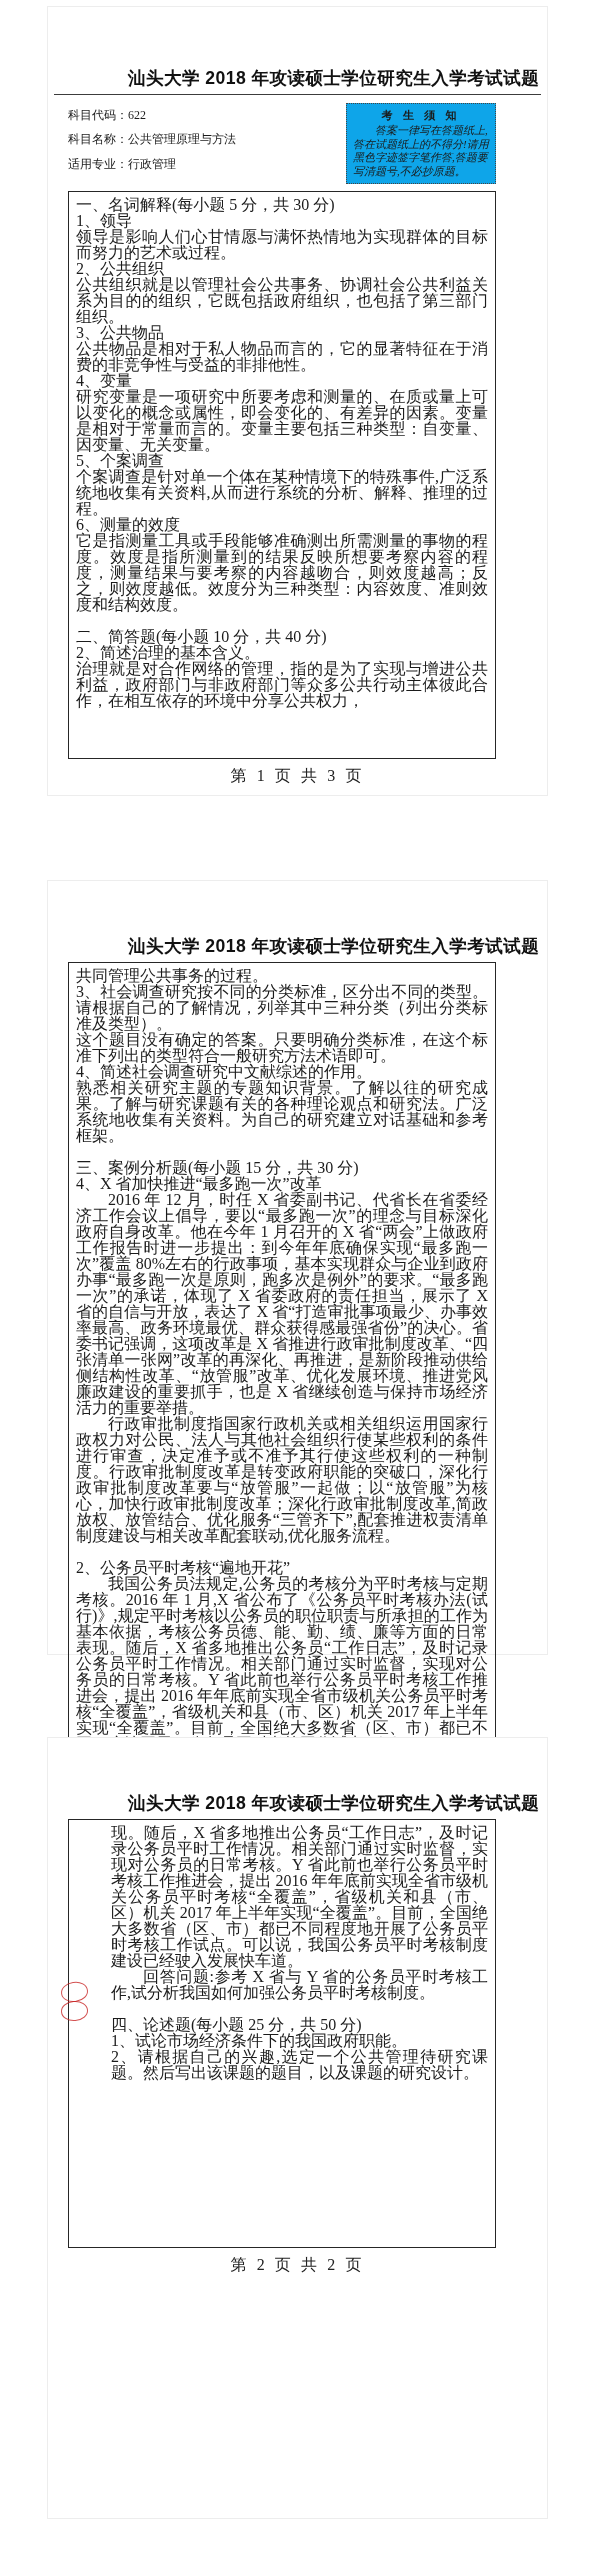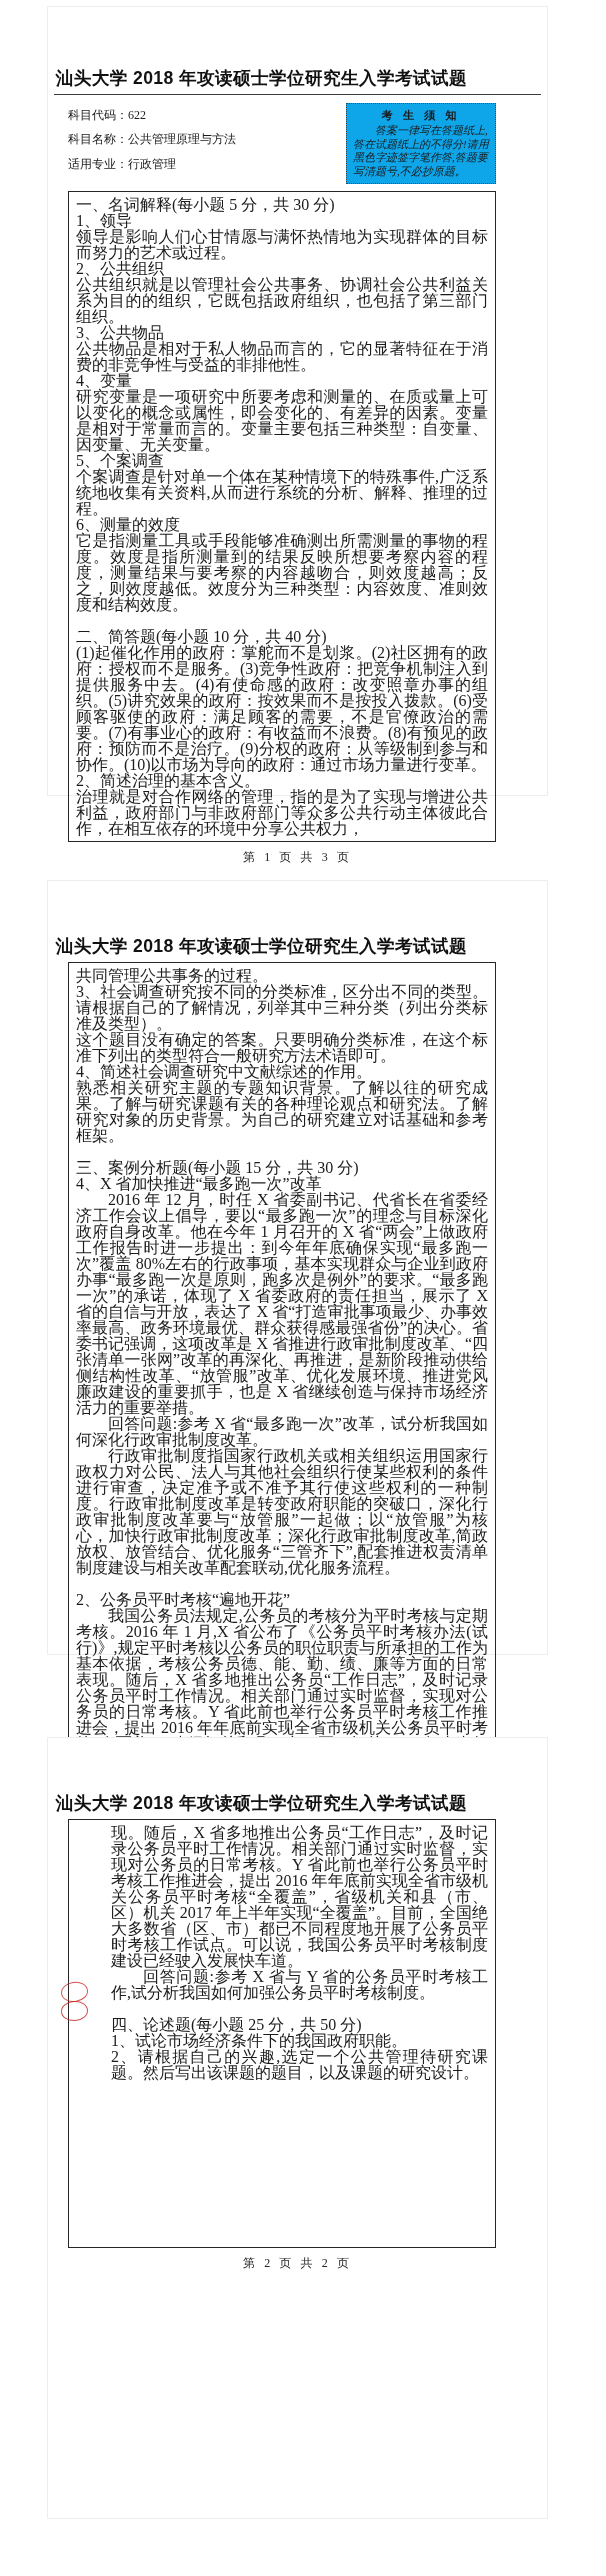--- a/index.html
+++ b/index.html
@@ -13,21 +13,21 @@
   .sheet {
     position:absolute; left:47px; width:501px;
     background:#fff; border:0.8px solid #ededed;
     box-sizing:border-box;
   }
   .sheet1 { top:6.1px;    height:790px; padding-top:61px; }
   .sheet2 { top:880px; height:775px; padding-top:55px; }
   .sheet3 { top:1737px; height:782px; padding-top:55px; }
 
   .page-title {
-    text-align:left;
+    text-align:right;
     font-family:"Liberation Sans","DejaVu Sans",sans-serif;
     font-weight:600; font-size:17.6px; line-height:21.4px;
     letter-spacing:0.4px; color:#111;
     margin:0 7.7px 4.6px 7.7px;
   }
   .title-rule {
     border:none; border-top:1.5px solid #3c3c3c;
     margin:0 6.1px 7.7px 6.1px;
   }
   .meta-row {
@@ -57,21 +57,21 @@
   .frame.f1 { min-height:568px; }
   .frame.f2 { min-height:641px; }
   .frame.f3 { min-height:429px;padding-left:42px; }
   .para {
     margin:0; font-size:16px; line-height:16px;
     text-align:justify; word-break:break-all;
   }
   .para.ind { text-indent:2em; }
   .para.gap { margin-top:16px; }
   .page-footer {
-    text-align:center; font-size:12px; letter-spacing:3.1px;
+    text-align:center; font-size:16px; letter-spacing:3.1px;
     margin-top:6.9px; color:#222;
   }
   .red-mark {
     position:absolute; left:-8.4px; width:24.5px; height:17.6px;
     border:1.5px solid rgba(198,32,32,0.78); border-radius:50%;
     background:transparent; pointer-events:none;
   }
   .red-mark.rm1 { top:162px; transform:rotate(-8deg); }
   .red-mark.rm2 { top:181px; transform:rotate(-4deg); }
 </style>
@@ -100,39 +100,37 @@
       <p class="para">公共组织就是以管理社会公共事务、协调社会公共利益关系为目的的组织，它既包括政府组织，也包括了第三部门组织。</p>
       <p class="para">3、公共物品</p>
       <p class="para">公共物品是相对于私人物品而言的，它的显著特征在于消费的非竞争性与受益的非排他性。</p>
       <p class="para">4、变量</p>
       <p class="para">研究变量是一项研究中所要考虑和测量的、在质或量上可以变化的概念或属性，即会变化的、有差异的因素。变量是相对于常量而言的。变量主要包括三种类型：自变量、因变量、无关变量。</p>
       <p class="para">5、个案调查</p>
       <p class="para">个案调查是针对单一个体在某种情境下的特殊事件,广泛系统地收集有关资料,从而进行系统的分析、解释、推理的过程。</p>
       <p class="para">6、测量的效度</p>
       <p class="para">它是指测量工具或手段能够准确测出所需测量的事物的程度。效度是指所测量到的结果反映所想要考察内容的程度，测量结果与要考察的内容越吻合，则效度越高；反之，则效度越低。效度分为三种类型：内容效度、准则效度和结构效度。</p>
       <p class="para gap">二、简答题(每小题 10 分，共 40 分)</p>
-      <p class="para">(1)起催化作用的政府：掌舵而不是划浆。(2)社区拥有的政府：授权而不是服务。(3)竞争性政府：把竞争机制注入到提供服务中去。(4)有使命感的政府：改变照章办事的组织。(5)讲究效果的政府：按效果而不是按投入拨款。(6)受顾客驱使的政府：满足顾客的需要，不是官僚政治的需要。(7)有事业心的政府：有收益而不浪费。(8)有预见的政府：预防而不是治疗。(9)分权的政府：从等级制到参与和协作。(10)以市场为导向的政府：通过市场力量进行变革。</p>
       <p class="para">2、简述治理的基本含义。</p>
       <p class="para">治理就是对合作网络的管理，指的是为了实现与增进公共利益，政府部门与非政府部门等众多公共行动主体彼此合作，在相互依存的环境中分享公共权力，</p>
     </div>
   <div class="page-footer">第 1 页 共 3 页</div>
 </div>
 
 <div class="sheet sheet2">
   <h1 class="page-title">汕头大学 2018 年攻读硕士学位研究生入学考试试题</h1>
   <div class="frame f2">
       <p class="para">共同管理公共事务的过程。</p>
       <p class="para">3、社会调查研究按不同的分类标准，区分出不同的类型。请根据自己的了解情况，列举其中三种分类（列出分类标准及类型）。</p>
       <p class="para">这个题目没有确定的答案。只要明确分类标准，在这个标准下列出的类型符合一般研究方法术语即可。</p>
       <p class="para">4、简述社会调查研究中文献综述的作用。</p>
-      <p class="para">熟悉相关研究主题的专题知识背景。了解以往的研究成果。了解与研究课题有关的各种理论观点和研究法。了解研究对象的历史背景。为自己的研究建立对话基础和参考框架。</p>
+      <p class="para">熟悉相关研究主题的专题知识背景。了解以往的研究成果。了解与研究课题有关的各种理论观点和研究法。广泛系统地收集有关资料。为自己的研究建立对话基础和参考框架。</p>
       <p class="para gap">三、案例分析题(每小题 15 分，共 30 分)</p>
       <p class="para">4、X 省加快推进“最多跑一次”改革</p>
       <p class="para ind">2016 年 12 月，时任 X 省委副书记、代省长在省委经济工作会议上倡导，要以“最多跑一次”的理念与目标深化政府自身改革。他在今年 1 月召开的 X 省“两会”上做政府工作报告时进一步提出：到今年年底确保实现“最多跑一次”覆盖 80%左右的行政事项，基本实现群众与企业到政府办事“最多跑一次是原则，跑多次是例外”的要求。“最多跑一次”的承诺，体现了 X 省委政府的责任担当，展示了 X 省的自信与开放，表达了 X 省“打造审批事项最少、办事效率最高、政务环境最优、群众获得感最强省份”的决心。省委书记强调，这项改革是 X 省推进行政审批制度改革、“四张清单一张网”改革的再深化、再推进，是新阶段推动供给侧结构性改革、“放管服”改革、优化发展环境、推进党风廉政建设的重要抓手，也是 X 省继续创造与保持市场经济活力的重要举措。</p>
-      <p class="para ind">回答问题:参考 X 省“最多跑一次”改革，试分析我国如何深化行政审批制度改革。</p>
       <p class="para ind">行政审批制度指国家行政机关或相关组织运用国家行政权力对公民、法人与其他社会组织行使某些权利的条件进行审查，决定准予或不准予其行使这些权利的一种制度。行政审批制度改革是转变政府职能的突破口，深化行政审批制度改革要与“放管服”一起做；以“放管服”为核心，加快行政审批制度改革；深化行政审批制度改革,简政放权、放管结合、优化服务“三管齐下”,配套推进权责清单制度建设与相关改革配套联动,优化服务流程。</p>
       <p class="para gap">2、公务员平时考核“遍地开花”</p>
       <p class="para ind">我国公务员法规定,公务员的考核分为平时考核与定期考核。2016 年 1 月,X 省公布了《公务员平时考核办法(试行)》,规定平时考核以公务员的职位职责与所承担的工作为基本依据，考核公务员德、能、勤、绩、廉等方面的日常表现。随后，X 省多地推出公务员“工作日志”，及时记录公务员平时工作情况。相关部门通过实时监督，实现对公务员的日常考核。Y 省此前也举行公务员平时考核工作推进会，提出 2016 年年底前实现全省市级机关公务员平时考核“全覆盖”，省级机关和县（市、区）机关 2017 年上半年实现“全覆盖”。目前，全国绝大多数省（区、市）都已不同程度地开展了公务员平时考核工作试点。可</p>
     </div>
   <div class="page-footer">第 2 页 共 3 页</div>
 </div>
 
 <div class="sheet sheet3">
   <h1 class="page-title">汕头大学 2018 年攻读硕士学位研究生入学考试试题</h1>
   <div class="frame f3">

